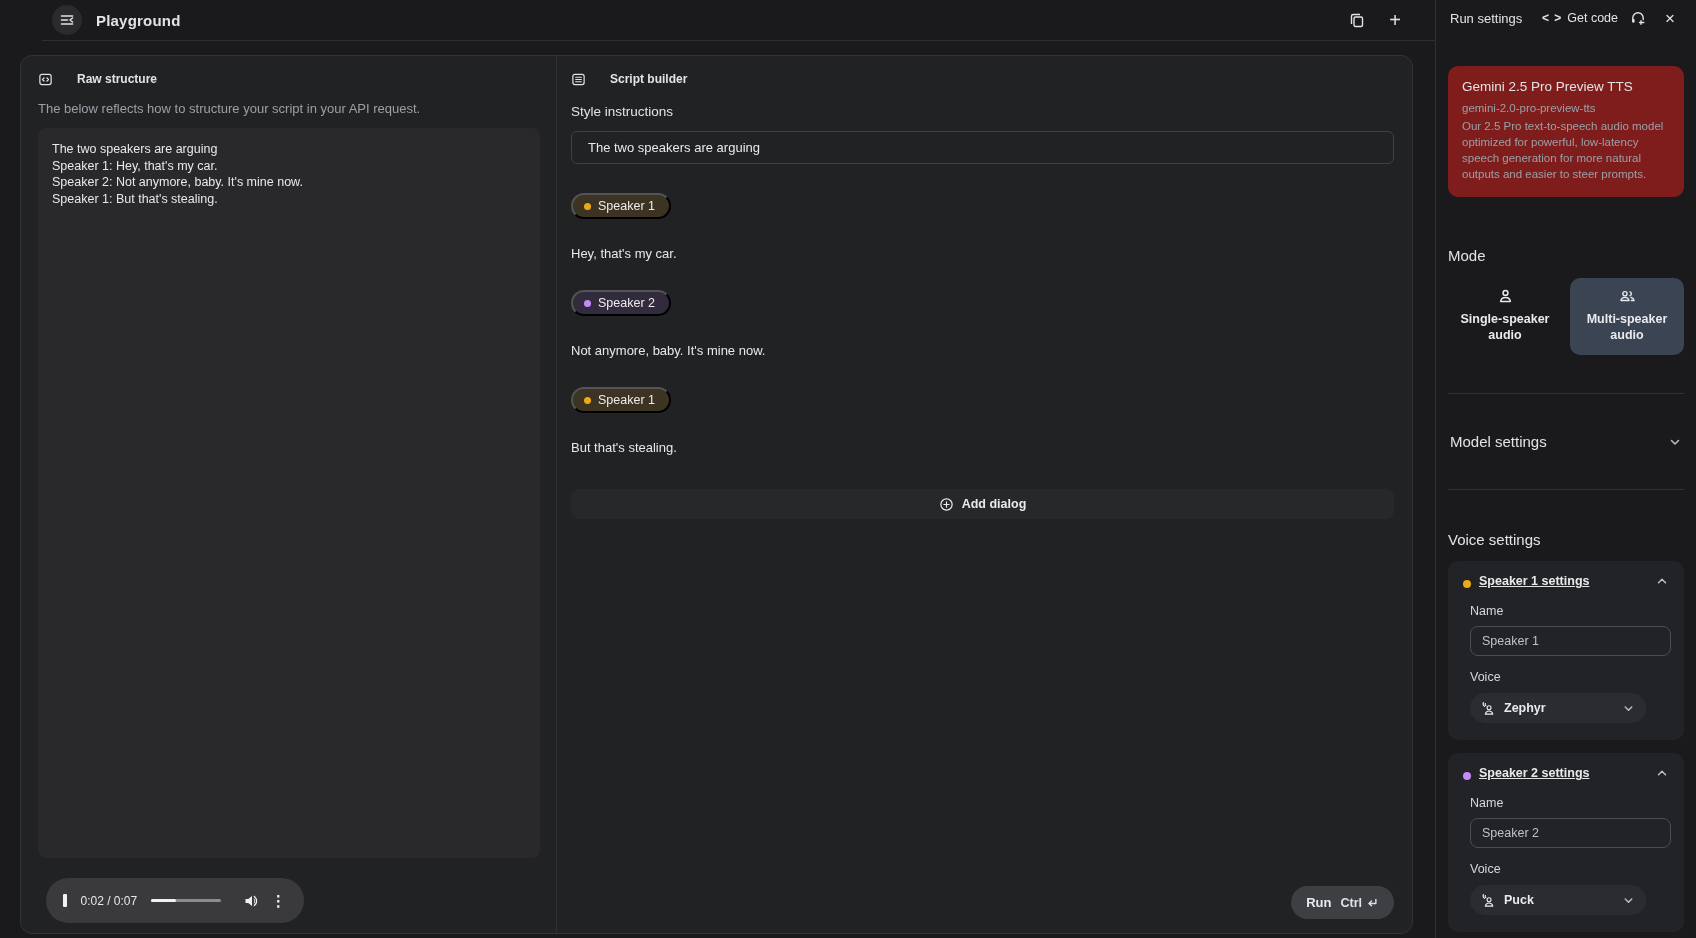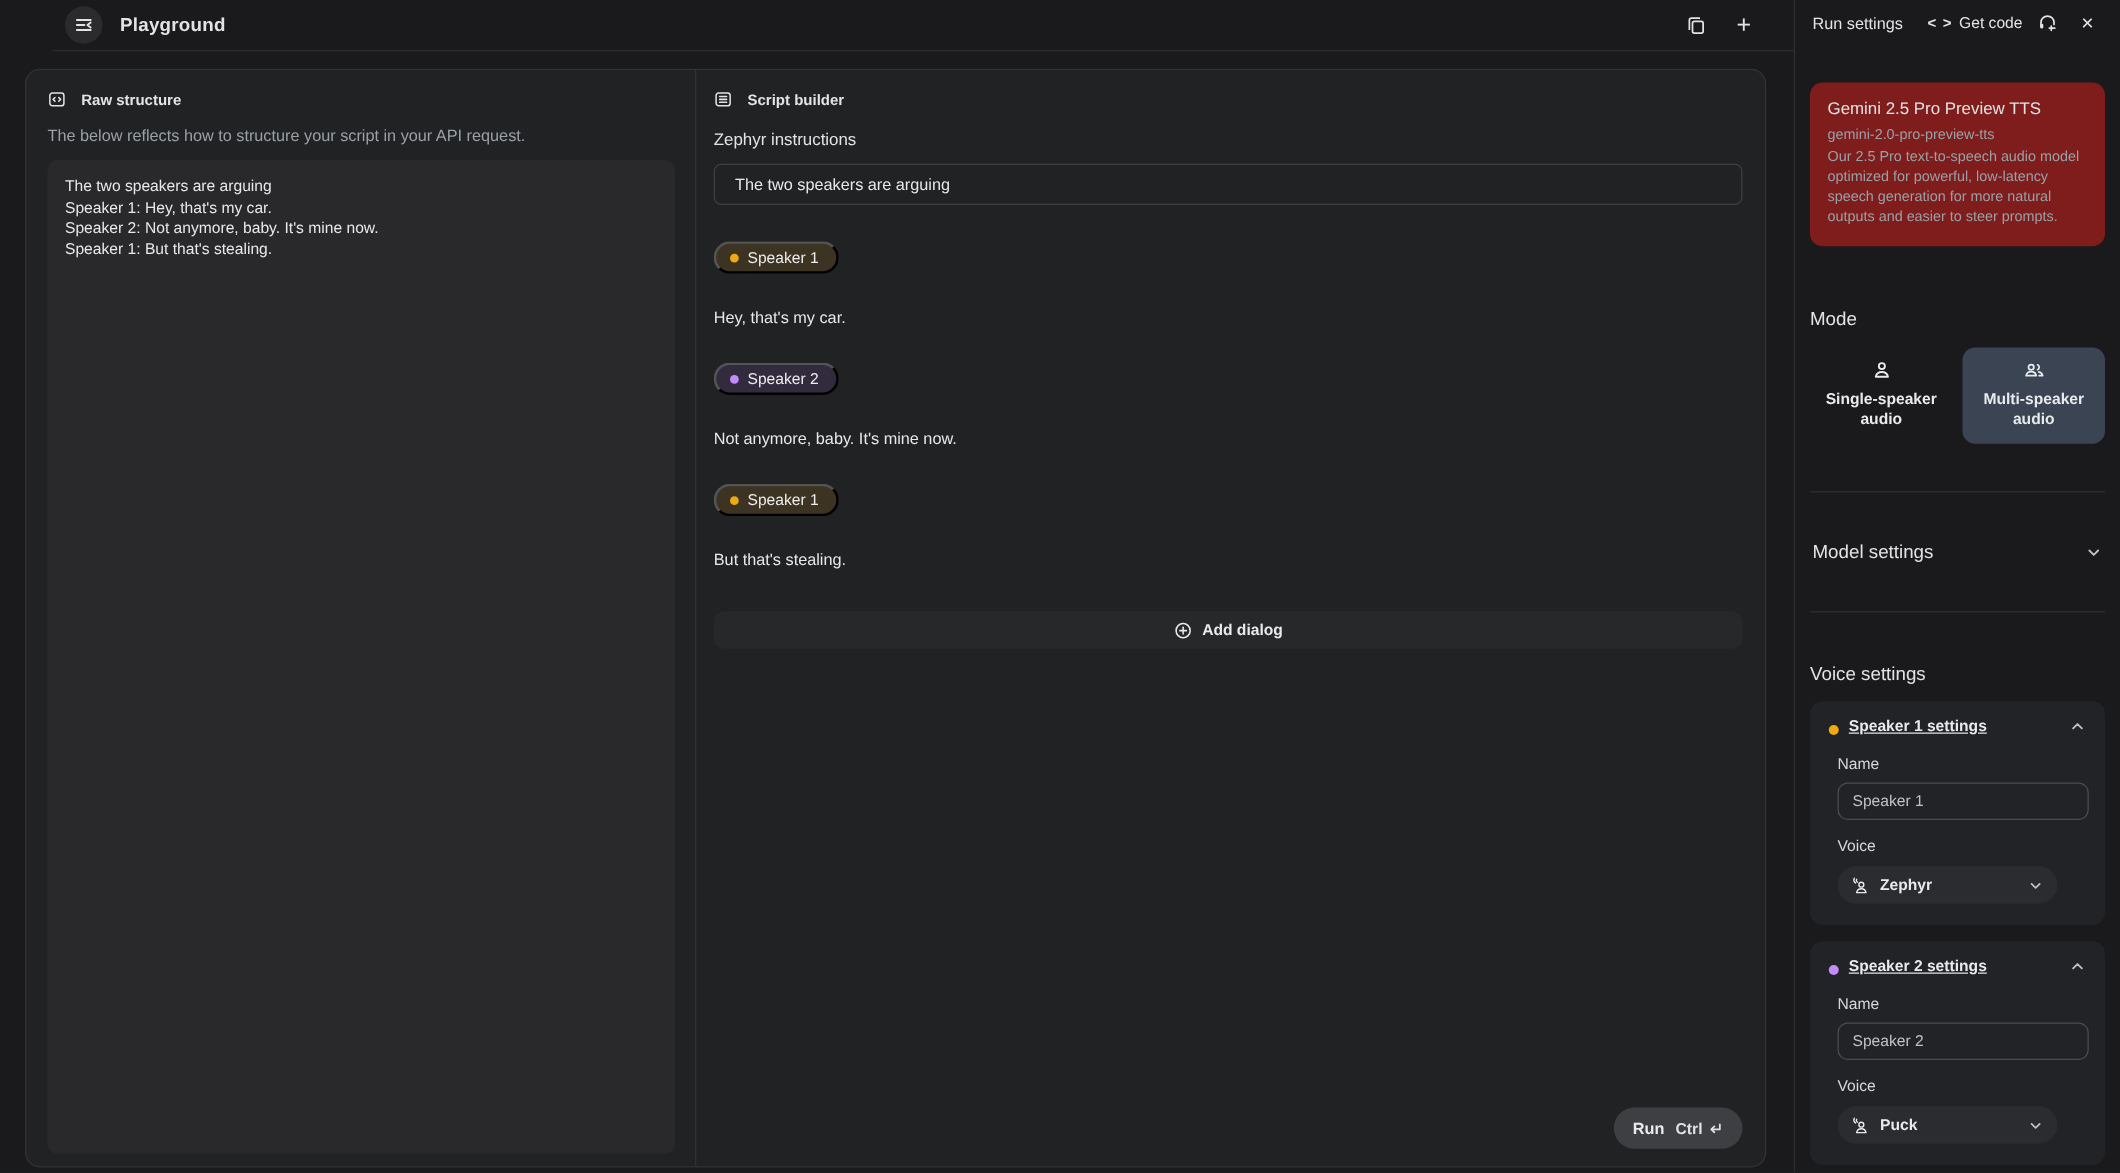--- a/index.html
+++ b/index.html
@@ -32,21 +32,21 @@
 
   
   .workspace {
     flex:1; margin:14px 22px 4px 20px; border:1px solid #323335; border-radius:12px;
     background:#212224; display:flex; min-height:0; overflow:hidden;
   }
   .left-col {
     width:536px; flex:0 0 auto; border-right:1px solid #303134;
     display:flex; flex-direction:column; padding:16px 16px 10px 17px;
   }
-  .panel-header { display:flex; align-items:center; gap:12px; color:#e3e3e3; }
+  .panel-header { display:flex; gap:24px; color:#e3e3e3; }
   .panel-header .ph-label { font-size:12px; font-weight:700; }
   .panel-desc { margin-top:14px; color:#9aa0a6; font-size:13px; }
   .code-block {
     margin-top:12px; flex:1; background:#29292b; border-radius:8px;
     padding:13px 14px; font-size:12.5px; line-height:16.5px; color:#e8e8e8;
   }
   .player-row { margin-top:20px; }
   .player {
     width:258px; height:45px; border-radius:23px; background:#3a3a3d;
     display:flex; align-items:center; padding:0 13px; margin-left:8px;
@@ -192,36 +192,62 @@
           </span>
           <span class="ph-label">Raw structure</span>
         </div>
         <p class="panel-desc">The below reflects how to structure your script in your API request.</p>
         <div class="code-block">
           <div>The two speakers are arguing</div>
           <div>Speaker 1: Hey, that's my car.</div>
           <div>Speaker 2: Not anymore, baby. It's mine now.</div>
           <div>Speaker 1: But that's stealing.</div>
         </div>
+        <div class="player-row">
+          <div class="player">
+            <button class="pause-btn" style="border:none;background:none;">
+              <span style="display:flex;gap:3.5px;">
+                <span style="width:3.5px;height:13px;background:#f1f1f1;border-radius:1px;display:block;"></span>
+                <span style="width:3.5px;height:13px;background:#f1f1f1;border-radius:1px;display:block;"></span>
+              </span>
+            </button>
+            <span class="time">0:02 / 0:07</span>
+            <div class="progress">
+              <div class="progress-fill" style="width: 36%;"></div>
+            </div>
+            <button class="icon-btn vol-btn">
+              <span>
+                <svg width="16" height="16" viewBox="0 0 16 16" fill="#f1f1f1">
+                  <path d="M2.5 6h2.8L9 3v10L5.3 10H2.5z"></path>
+                  <path d="M10.8 5.2a3.6 3.6 0 0 1 0 5.6V9.4a2.2 2.2 0 0 0 0-2.8z"></path>
+                  <path d="M10.8 2.6a6 6 0 0 1 0 10.8v-1.5a4.6 4.6 0 0 0 0-7.8z"></path>
+                </svg>
+              </span>
+            </button>
+            <button class="icon-btn dots-btn">
+              <span>⋮</span>
+            </button>
+          </div>
+        </div>
       </section>
 
       <section class="mid-col">
         <div class="panel-header">
           <span>
             <svg width="15" height="15" viewBox="0 0 16 16" fill="none" stroke="#e3e3e3" stroke-width="1.3" stroke-linecap="round">
               <rect x="2" y="2.5" width="12" height="11" rx="2.2"></rect>
               <line x1="5" y1="5.6" x2="11" y2="5.6"></line>
               <line x1="5" y1="8" x2="11" y2="8"></line>
               <line x1="5" y1="10.4" x2="11" y2="10.4"></line>
             </svg>
           </span>
           <span class="ph-label">Script builder</span>
         </div>
 
-        <label class="style-label">Zephyr instructions</label>
+        <label class="style-label">Style instructions</label>
         <input class="style-input" type="text" value="The two speakers are arguing" style="">
 
         <div class="chip-row">
           <button class="chip chip-amber">
             <span class="dot dot-amber"></span>
             <span>Speaker 1</span>
           </button>
         </div>
         <div class="dialog-text">Hey, that's my car.</div>
 

